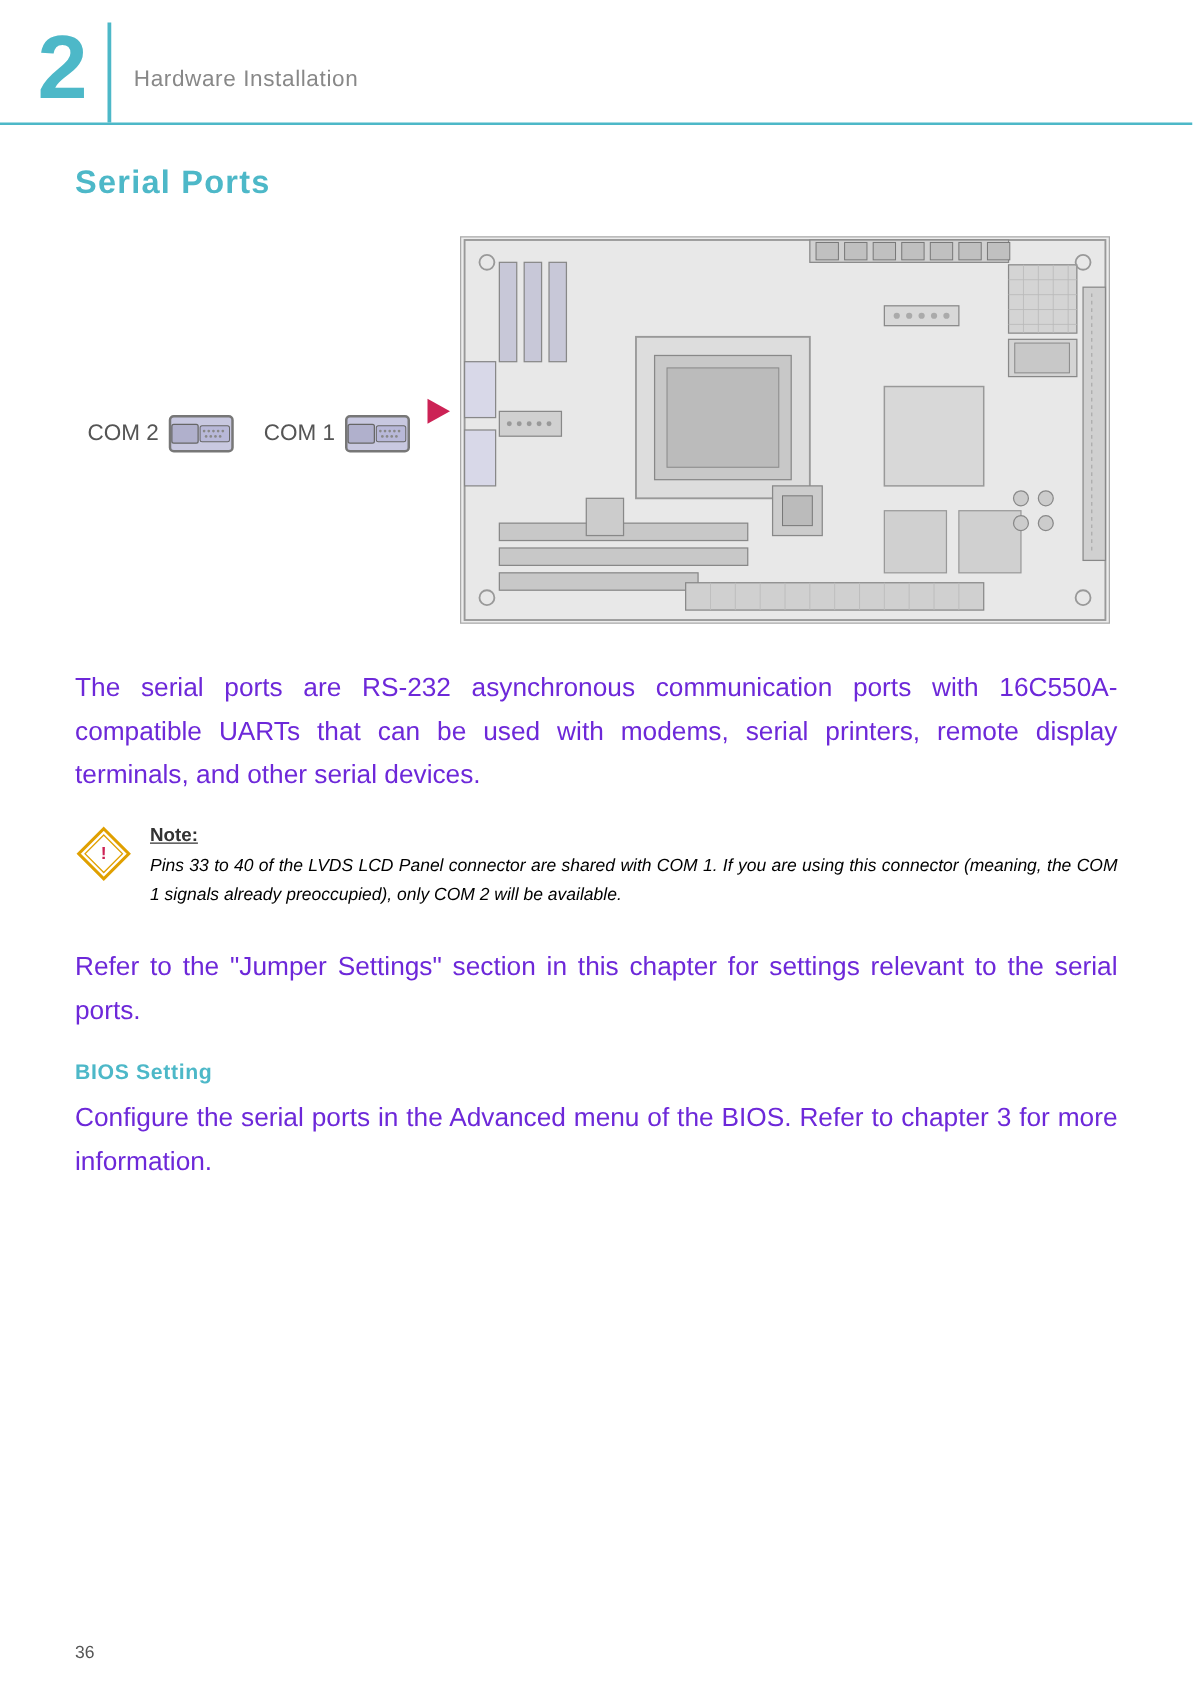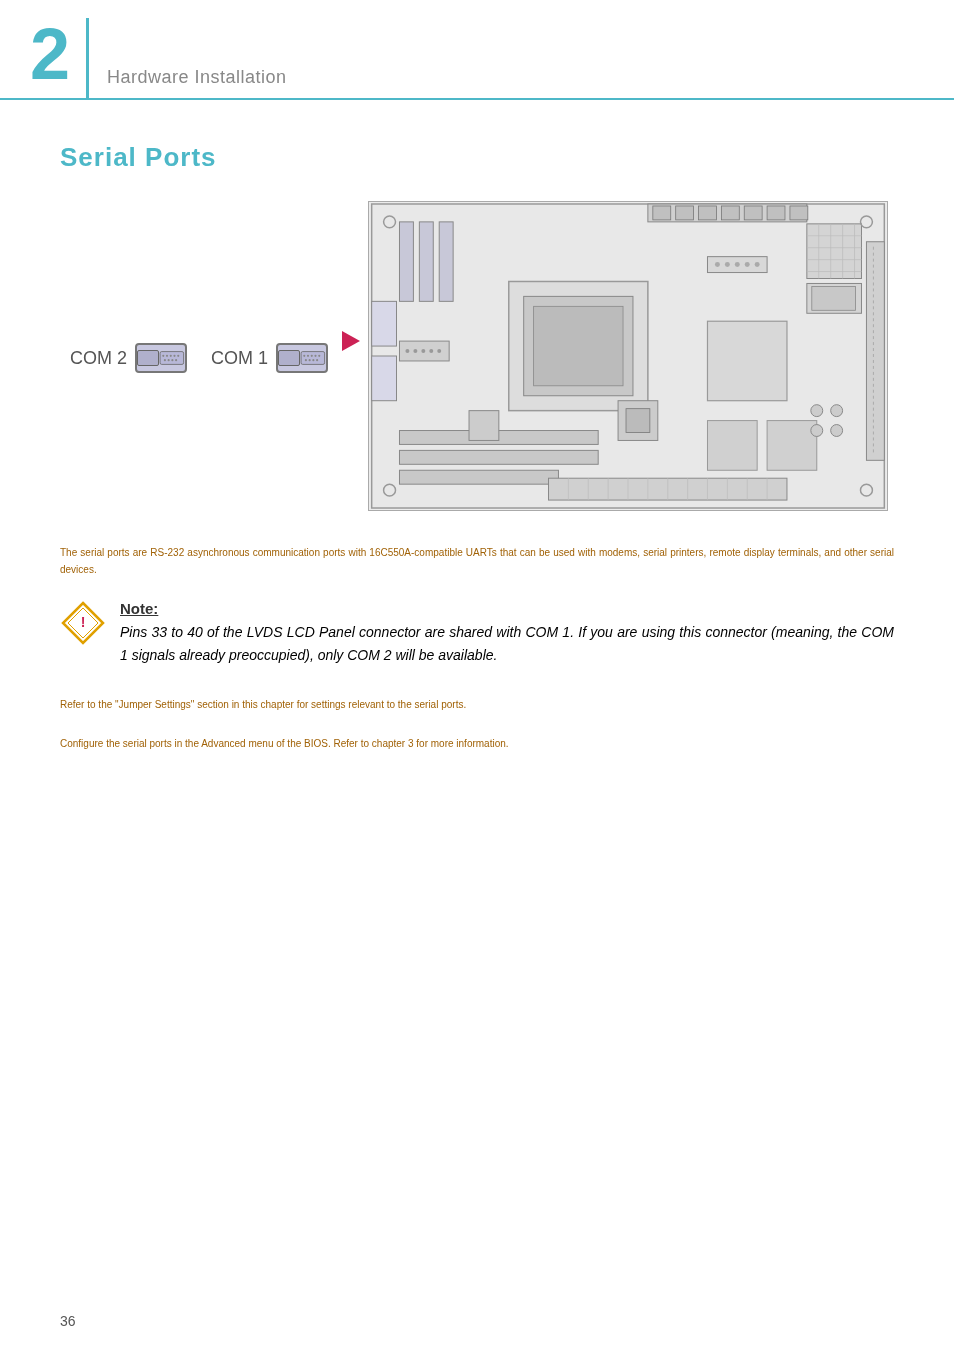--- a/index.html
+++ b/index.html
@@ -27,27 +27,27 @@
       line-height: 1;
       margin-right: 18px;
       padding-bottom: 8px;
       border-right: 3px solid #4db8c8;
       padding-right: 16px;
     }
     .header-title {
       font-size: 18px;
       color: #888;
       align-self: flex-end;
-      padding-bottom: 10px;
+      padding-bottom: 24px;
       letter-spacing: 0.5px;
     }
 
     
     .content {
-      padding: 42px 60px 40px 60px;
+      padding: 30px 60px 40px 60px;
     }
 
     
     .section-title {
       font-size: 26px;
       color: #4db8c8;
       font-weight: bold;
       margin-bottom: 28px;
       letter-spacing: 1px;
     }
@@ -85,23 +85,23 @@
       width: 0;
       height: 0;
       border-top: 10px solid transparent;
       border-bottom: 10px solid transparent;
       border-left: 18px solid #cc2255;
       display: inline-block;
     }
 
     
     .body-text {
-      font-size: 10px;
+      font-size: 21px;
       line-height: 1.65;
-      color: #a16207;
+      color: #6d28d9;
       margin-bottom: 22px;
       text-align: justify;
     }
 
     
     .note-block {
       display: flex;
       align-items: flex-start;
       gap: 14px;
       margin-bottom: 30px;
@@ -357,17 +357,18 @@
       </svg>
     </div>
     <div class="note-content">
       <div class="note-label">Note:</div>
       <p class="note-text">Pins 33 to 40 of the LVDS LCD Panel connector are shared with COM 1. If you are using this connector (meaning, the COM 1 signals already preoccupied), only COM 2 will be available.</p>
     </div>
   </div>
 
   <p class="body-text">Refer to the "Jumper Settings" section in this chapter for settings relevant to the serial ports.</p>
 
+  <div class="subsection-title">BIOS Setting</div>
   <p class="body-text">Configure the serial ports in the Advanced menu of the BIOS. Refer to chapter 3 for more information.</p>
 
 </div>
 
 <div class="page-number">36</div>
 
 </body></html>

